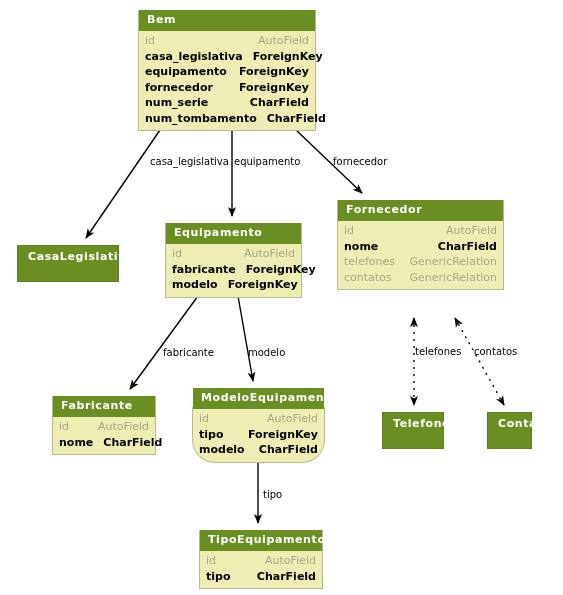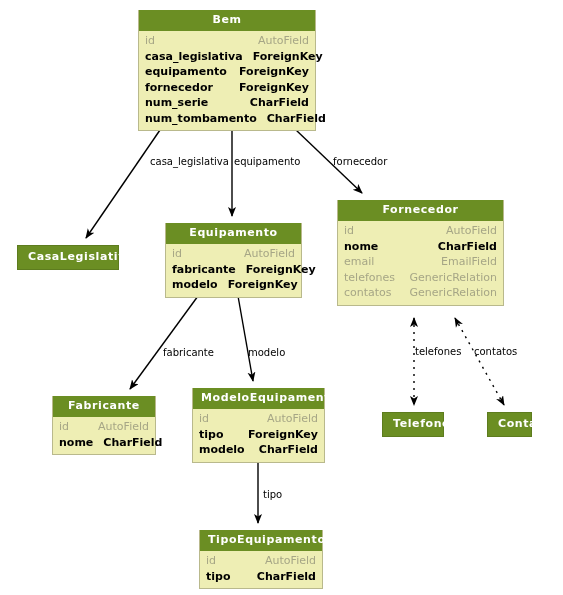--- a/index.html
+++ b/index.html
@@ -32,33 +32,33 @@
     box-sizing: border-box;
     background: #eeeeb4;
     border: 1px solid #b9b98c;
     border-top: none;
   }
   .entity-header {
     background: #6b8e23;
     color: #ffffff;
     font-weight: bold;
     font-size: 11px;
-    text-align: center;
+    text-align: left;
     letter-spacing: 0.6px;
     padding: 4px 8px 5px 8px;
     box-sizing: border-box;
     line-height: 12px;
   }
   .entity.simple {
     background: #6b8e23;
     border: 1px solid #5d7c1e;
   }
   .entity.simple .entity-header {
     border: none;
-    padding: 5px 10px 6px 10px;
+    padding: 5px 10px 18px 10px;
   }
   .entity-body {
     padding: 2px 6px 4px 6px;
     box-sizing: border-box;
   }
   .field-row {
     display: flex;
     justify-content: space-between;
     font-size: 11px;
     line-height: 15.5px;
@@ -160,24 +160,20 @@
         <div class="entity-body">
           <div class="field-row dim">
             <span class="field-name">id</span>
             <span class="field-type">AutoField</span>
           </div>
           <div class="field-row strong">
             <span class="field-name">nome</span>
             <span class="field-type">CharField</span>
           </div>
           <div class="field-row dim">
-            <span class="field-name">email</span>
-            <span class="field-type">EmailField</span>
-          </div>
-          <div class="field-row dim">
             <span class="field-name">telefones</span>
             <span class="field-type">GenericRelation</span>
           </div>
           <div class="field-row dim">
             <span class="field-name">contatos</span>
             <span class="field-type">GenericRelation</span>
           </div>
         </div>
       </div>
       <div class="entity" style="left: 52px; top: 396px; width: 104px;">
@@ -186,21 +182,21 @@
           <div class="field-row dim">
             <span class="field-name">id</span>
             <span class="field-type">AutoField</span>
           </div>
           <div class="field-row strong">
             <span class="field-name">nome</span>
             <span class="field-type">CharField</span>
           </div>
         </div>
       </div>
-      <div class="entity" style="left: 192px; top: 388px; width: 133px;">
+      <div class="entity" style="left: 192px; top: 388px; width: 133px; border-radius: 23px;">
         <div class="entity-header">ModeloEquipamento</div>
         <div class="entity-body">
           <div class="field-row dim">
             <span class="field-name">id</span>
             <span class="field-type">AutoField</span>
           </div>
           <div class="field-row strong">
             <span class="field-name">tipo</span>
             <span class="field-type">ForeignKey</span>
           </div>

